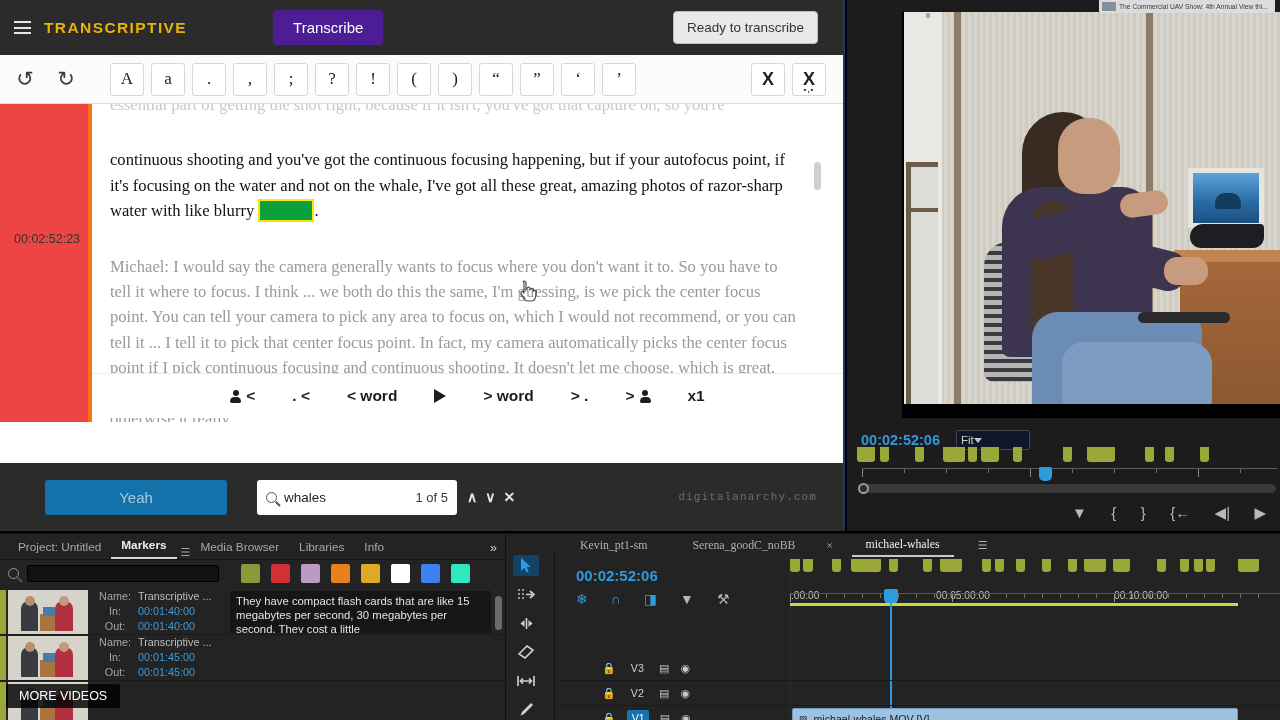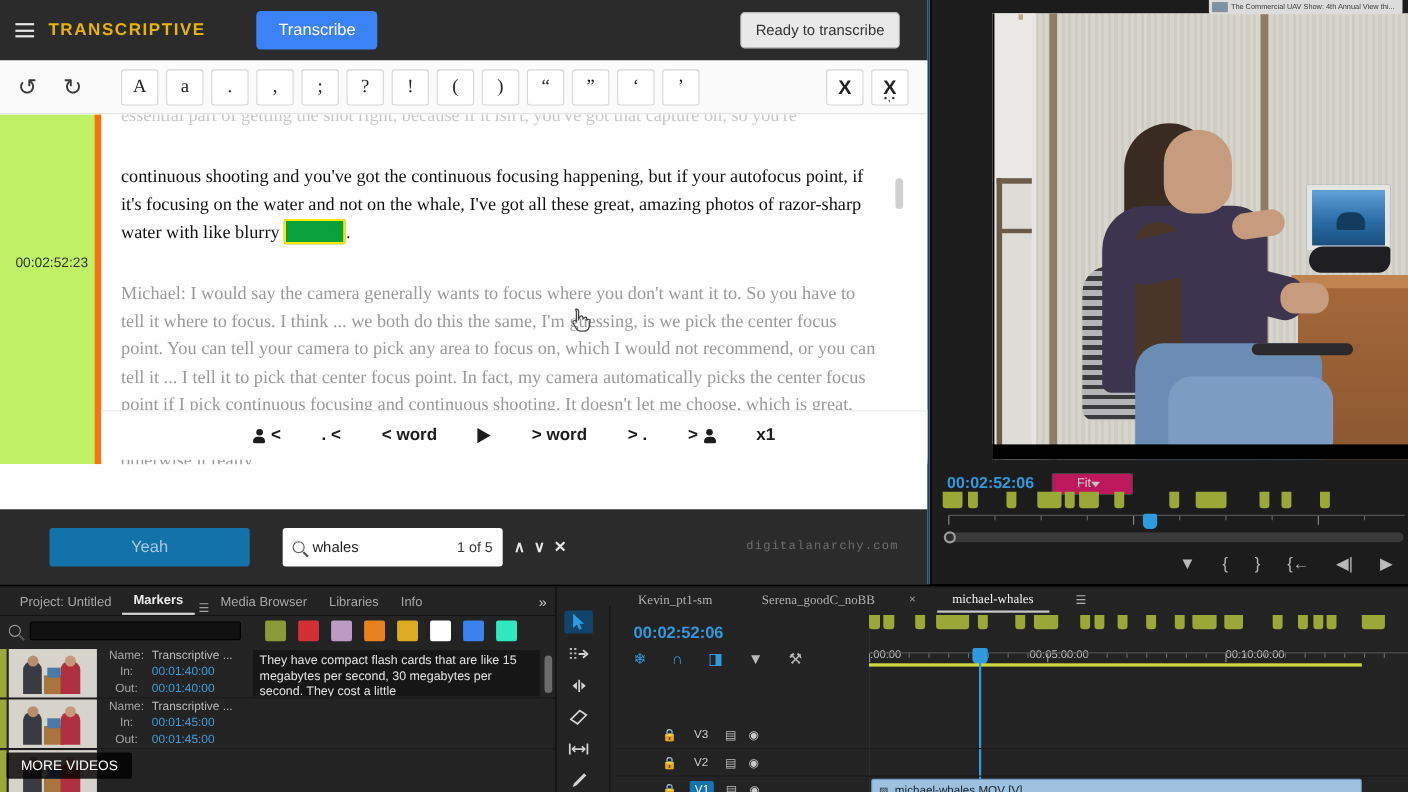--- a/index.html
+++ b/index.html
@@ -17,22 +17,22 @@
   }
   .tr-header {
     height: 55px; background: #2b2b2b; display: flex; align-items: center;
     padding: 0 14px; position: relative;
   }
   .hamburger { width: 17px; height: 13px; display: flex; flex-direction: column;
     justify-content: space-between; margin-right: 13px; cursor: pointer; }
   .hamburger i { display: block; height: 2px; background: #e8e8e8; }
   .brand { color: #eab308; font-size: 15.5px; letter-spacing: 1.4px; font-weight: 600; }
   .transcribe-btn {
-    background: #3b82f6; color: #fff; border: none; border-radius: 4px;
-    font-size: 15px; padding: 9px 20px; margin-left: 46px; cursor: pointer;
+    background: #4c1d95; color: #fff; border: none; border-radius: 4px;
+    font-size: 15px; padding: 9px 20px; margin-left: 86px; cursor: pointer;
     font-family: "Liberation Sans", sans-serif;
   }
   .ready-btn {
     position: absolute; right: 25px; top: 11px;
     background: #e9e9e9; border: 1px solid #bdbdbd; border-radius: 4px;
     color: #333; font-size: 13.5px; padding: 8px 13px; cursor: pointer;
     font-family: "Liberation Sans", sans-serif;
   }
 
   .tr-toolbar {
@@ -48,21 +48,21 @@
   .tb-btn.plain { border: none; background: transparent; font-size: 21px; color: #3a3a3a; }
   .tb-gap { width: 20px; }
   .tb-right { position: absolute; right: 10px; display: flex; }
   .tb-btn.sm { font-size: 18px; font-weight: bold; font-family: "Liberation Sans", sans-serif; }
   .xdots { position: relative; }
   .xdots .sub { position: absolute; bottom: 1px; left: 0; right: 0; text-align: center;
     font-size: 8px; letter-spacing: 1px; color: #333; }
 
   .tr-body { position: relative; height: 318px; background: #fff; overflow: hidden; }
   .gutter { position: absolute; left: 0; top: 0; width: 92px; height: 100%;
-    background: #bef264; border-right: 6px solid #f97316; }
+    background: #ef4444; border-right: 4px solid #f97316; }
   .tc-stamp { position: absolute; left: 14px; font-size: 12.5px; color: #333;
     font-family: "Liberation Sans", sans-serif; }
   .tscript { position: absolute; left: 110px; top: -12px; width: 690px;
     font-family: "Liberation Serif", serif; font-size: 16.6px; line-height: 25.4px;
     color: #111; text-align: left; }
   .tscript p { margin-bottom: 30px; }
   .tscript p.dim { color: #9a9a9a; }
   .tscript p.cut { color: #c8c8c8; }
   .hl {
     background: #0aa03c; color: #0aa03c; border: 2px solid #ffe600;
@@ -172,23 +172,23 @@
   }
   .yt-thumb { width: 14px; height: 9px; background: #7b93a8; border: 1px solid #8d8d8d; flex: none; }
   .yt-txt { font-size: 6.7px; color: #3b3b3b; white-space: nowrap; overflow: hidden;
     text-overflow: ellipsis; font-family: "Liberation Sans", sans-serif; }
   .yt-tick { position: absolute; left: 79px; top: 13px; width: 4px; height: 5px; background: #b9a78a; }
 
   .mon-bar { position: absolute; left: 855px; top: 425px; width: 425px; height: 30px;
     display: flex; align-items: center; }
   .mon-tc { color: #2e9ae0; font-size: 14.5px; font-weight: bold; margin-left: 6px;
     font-family: "Liberation Sans", sans-serif; }
-  .fit-sel { margin-left: 16px; width: 74px; height: 20px; background: #be185d;
+  .fit-sel { margin-left: 16px; width: 74px; height: 20px; background: #0f172a;
     border: 1px solid #454545; border-radius: 2px; display: flex; align-items: center;
-    padding: 0 22px; font-size: 11.5px; color: #d0d0d0; cursor: pointer; }
+    padding: 0 4px; font-size: 11.5px; color: #d0d0d0; cursor: pointer; }
   .chev { width: 0; height: 0; border-left: 4px solid transparent; border-right: 4px solid transparent;
     border-top: 5px solid #c7c7c7; }
 
   .marker-strip { position: absolute; left: 855px; top: 447px; width: 425px; height: 17px; }
   .mk { position: absolute; top: 0; height: 15px; background: #9aa838;
     border-radius: 0 0 3px 3px; }
   .mon-ruler { position: absolute; left: 862px; top: 468px; width: 415px; height: 13px;
     border-top: 1px solid #5a5a5a; }
   .mon-ruler i { position: absolute; top: 0; width: 1px; height: 4px; background: #6a6a6a; }
   .mon-ruler i.big { height: 8px; background: #8a8a8a; }

